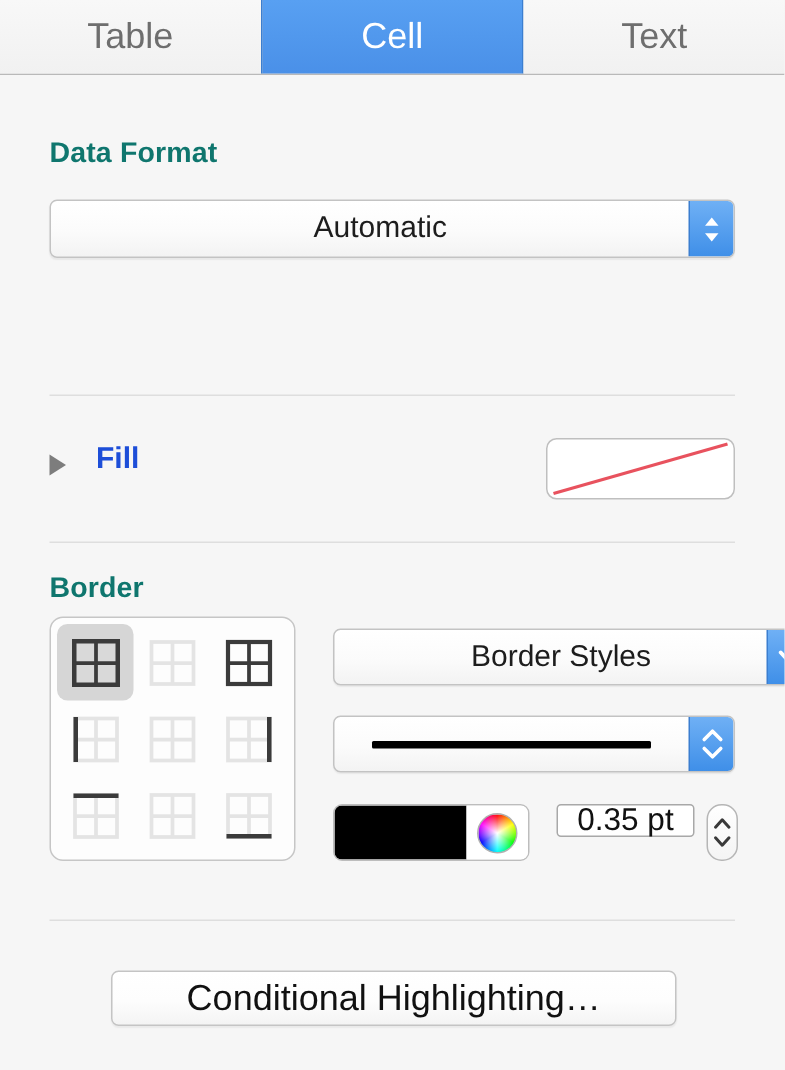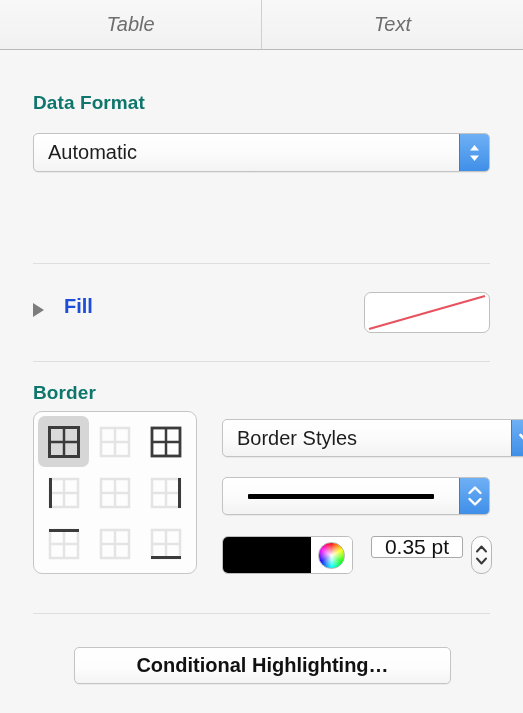--- a/index.html
+++ b/index.html
@@ -25,28 +25,27 @@
     background: #f4f4f4;
     border-bottom: 1px solid #b9b9b9;
     display: flex;
     box-sizing: border-box;
   }
   .tab {
     flex: 1 1 0;
     display: flex;
     align-items: center;
     justify-content: center;
-    font-size: 20px;
+    font-size: 24px;
     color: #6e6e6e;
     border-right: 1px solid #cfcfcf;
     box-sizing: border-box;
     height: 49px;
     background: linear-gradient(to bottom, #f8f8f8 0%, #f1f1f1 100%);
     user-select: none;
-    font-style: italic;
   }
   .tab:last-child { border-right: none; }
   .tab.selected {
     background: linear-gradient(to bottom, #58a0f2 0%, #4a90e8 100%);
     color: #ffffff;
     border-right: 1px solid #3b7ed0;
     border-left: 1px solid #3b7ed0;
     margin-left: -1px;
   }
 
@@ -78,20 +77,21 @@
     align-items: center;
     overflow: hidden;
   }
   .popup .label {
     flex: 1 1 auto;
     padding-left: 14px;
     font-size: 20px;
     color: #1d1d1d;
     white-space: nowrap;
     overflow: hidden;
+    text-align: center;
   }
   .stepper-blue {
     width: 29px;
     align-self: stretch;
     background: linear-gradient(to bottom, #6fb0f5 0%, #3f8fe8 100%);
     border-left: 1px solid #3b7ed0;
     display: flex;
     flex-direction: column;
     align-items: center;
     justify-content: center;
@@ -284,31 +284,31 @@
     top: 647px;
     width: 377px;
     height: 37px;
     background: linear-gradient(to bottom, #ffffff 0%, #fdfdfd 55%, #f4f4f4 100%);
     border: 1px solid #c4c4c4;
     border-radius: 5px;
     box-sizing: border-box;
     display: flex;
     align-items: center;
     justify-content: center;
-    font-size: 20px;
+    font-size: 24px;
     color: #111111;
     box-shadow: 0 1px 1px rgba(0,0,0,0.05);
-    font-weight: bold;
   }
 </style>
 </head>
 <body>
 
 <div class="tabbar">
   <div class="tab">Table</div>
+  <div class="tab selected">Cell</div>
   <div class="tab">Text</div>
 </div>
 
 <div class="section-title" style="left:33px; top:92px;">Data Format</div>
 
 <div class="popup" id="data-format-popup">
   <div class="label">Automatic</div>
   <div class="stepper-blue">
     <svg width="15" height="24" viewBox="0 0 15 24" aria-hidden="true">
       <path d="M7.5 4 L12 9.5 L3 9.5 Z" fill="#ffffff"></path>

